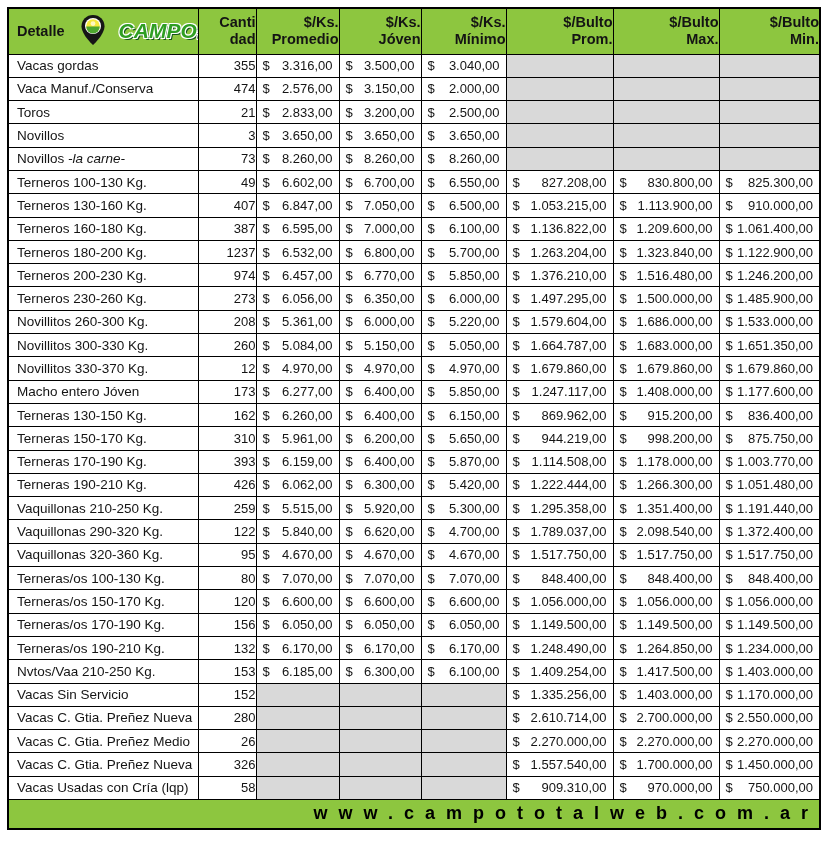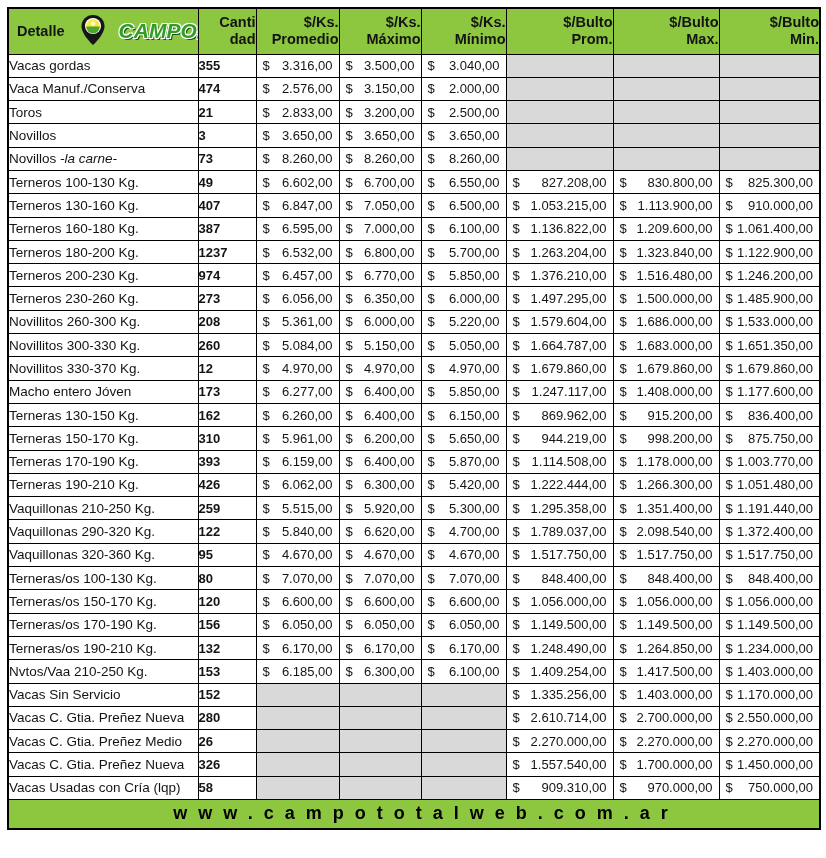--- a/index.html
+++ b/index.html
@@ -41,30 +41,30 @@
     color:#2f9e23;
     text-shadow:-1px -1px 0 #fff,1px -1px 0 #fff,-1px 1px 0 #fff,1px 1px 0 #fff,2px 2px 0 #14541a;
   }
   .brand-sub{
     font-family:"DejaVu Serif", serif;font-style:italic;font-weight:bold;
     font-size:11px;color:#143a12;margin-top:-4px;margin-right:4px;
     text-shadow:-1px -1px 0 #fff,1px -1px 0 #fff,-1px 1px 0 #fff,1px 1px 0 #fff;
   }
   
   tbody td{height:23.3px;vertical-align:middle;}
-  td.c-detalle{padding-left:0;text-align:left;font-size:13.5px;}
+  td.c-detalle{padding-left:8px;text-align:left;font-size:13.5px;}
   td.c-detalle .it{font-style:italic;}
-  td.c-qty{text-align:left;font-weight:bold;}
+  td.c-qty{text-align:right;}
   td.money .mwrap{display:flex;justify-content:space-between;align-items:center;padding:0 6px;}
   td.money .cur{flex:0 0 auto;}
   td.money .val{flex:0 0 auto;}
   td.empty{background:var(--gray);}
   
   td.footer-band{
-    background:var(--green);height:29px;text-align:center;
+    background:var(--green);height:29px;text-align:right;
     font-weight:bold;font-size:18px;letter-spacing:11px;color:#000;padding-left:24px;
   }
   td.footer-band a{color:#000;text-decoration:none;}
 </style>
 </head>
 <body>
 
 <div class="sheet">
   <table>
     <colgroup>
@@ -100,21 +100,21 @@
         <th>
           <span class="hl">Canti</span>
           <span class="hl">dad</span>
         </th>
         <th>
           <span class="hl">$/Ks.</span>
           <span class="hl">Promedio</span>
         </th>
         <th>
           <span class="hl">$/Ks.</span>
-          <span class="hl">Máximo</span>
+          <span class="hl">Jóven</span>
         </th>
         <th>
           <span class="hl">$/Ks.</span>
           <span class="hl">Mínimo</span>
         </th>
         <th>
           <span class="hl">$/Bulto</span>
           <span class="hl">Prom.</span>
         </th>
         <th>

